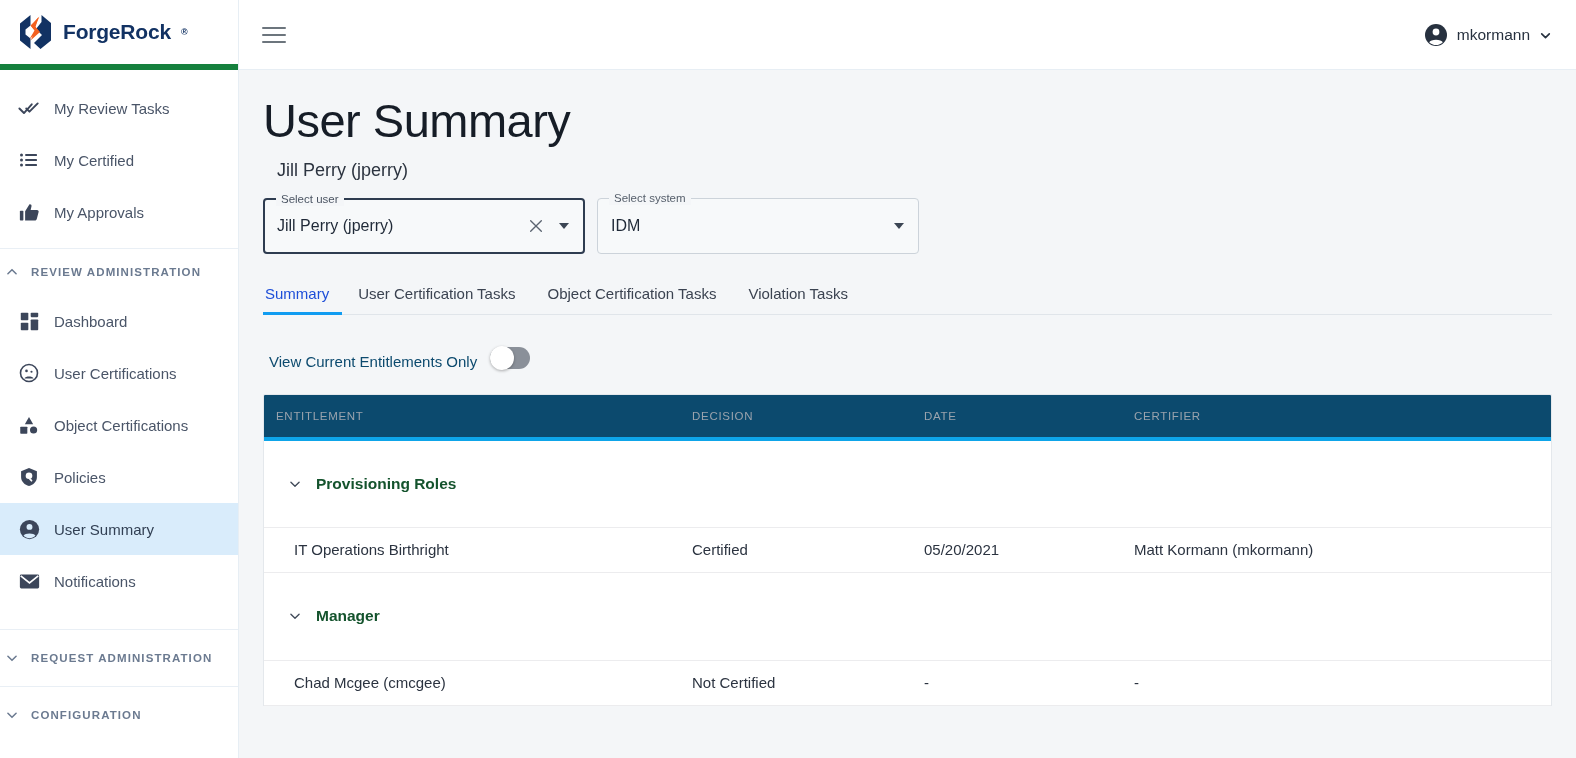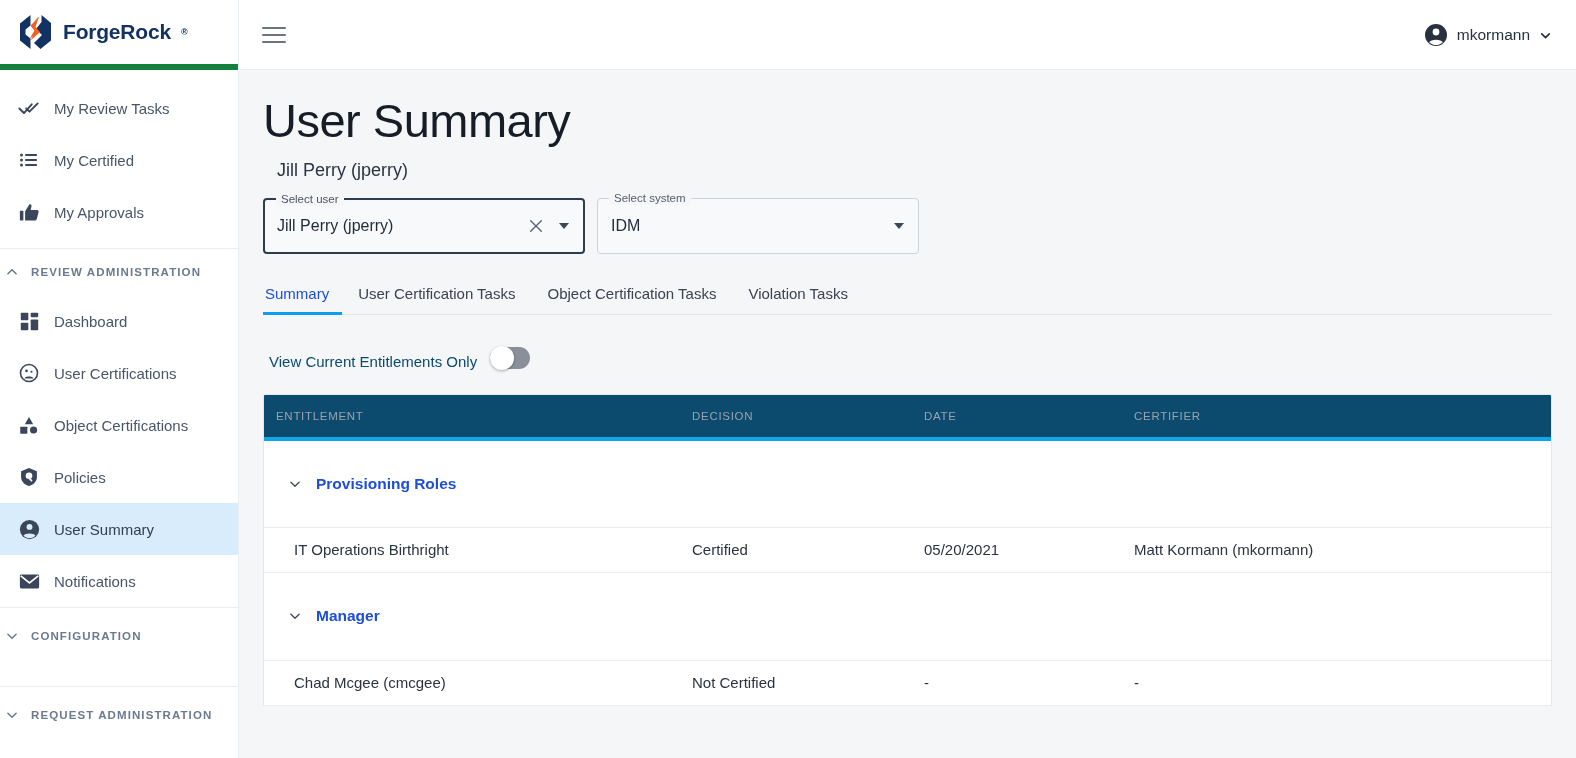--- a/index.html
+++ b/index.html
@@ -182,21 +182,21 @@
     font-size: 15px; color: #2b3340;
     border-bottom: 1px solid #ececee;
     height: 45px; vertical-align: middle;
   }
   td.c-ent { padding-left: 30px; }
   tr.group-row td {
     height: 88px; padding-top: 0;
   }
   .group-cell {
     display: flex; align-items: center; gap: 14px;
-    padding-left: 24px; font-size: 15.5px; font-weight: bold; color: #1d4ed8;
+    padding-left: 24px; font-size: 15.5px; font-weight: bold; color: #14532d;
   }
   .chev {
     width: 14px; height: 14px; color: #404a59; cursor: pointer; flex: 0 0 14px;
   }
   tr.data-row td { height: 45px; }
   tr.data-row:last-child td { border-bottom: 1px solid #ececee; }
 </style>
 </head>
 <body>
 
@@ -327,39 +327,39 @@
         <span class="nav-icon">
           <svg width="21" height="21" viewBox="0 0 24 24" fill="currentColor">
             <rect x="1" y="4" width="22" height="16" rx="1.6"></rect>
             <path d="M2 5.5 L12 13.5 L22 5.5" fill="none" stroke="#ffffff" stroke-width="2"></path>
           </svg>
         </span>
         <span class="nav-label">Notifications</span>
       </div>
     </div>
 
+    <div class="group-block first" style="margin-top:22px;">
+      <div class="nav-group" style="height:56px;">
+        <span class="nav-group-caret">
+          <svg width="14" height="14" viewBox="0 0 24 24" fill="none" stroke="currentColor" stroke-width="2.6" stroke-linecap="round" stroke-linejoin="round">
+            <polyline points="5,9 12,16 19,9"></polyline>
+          </svg>
+        </span>
+        <span class="nav-group-label">REQUEST ADMINISTRATION</span>
+      </div>
+    </div>
+
     <div class="group-block">
       <div class="nav-group" style="height:56px;">
         <span class="nav-group-caret">
           <svg width="14" height="14" viewBox="0 0 24 24" fill="none" stroke="currentColor" stroke-width="2.6" stroke-linecap="round" stroke-linejoin="round">
             <polyline points="5,9 12,16 19,9"></polyline>
           </svg>
         </span>
         <span class="nav-group-label">CONFIGURATION</span>
-      </div>
-    </div>
-
-    <div class="group-block first" style="margin-top:22px;">
-      <div class="nav-group" style="height:56px;">
-        <span class="nav-group-caret">
-          <svg width="14" height="14" viewBox="0 0 24 24" fill="none" stroke="currentColor" stroke-width="2.6" stroke-linecap="round" stroke-linejoin="round">
-            <polyline points="5,9 12,16 19,9"></polyline>
-          </svg>
-        </span>
-        <span class="nav-group-label">REQUEST ADMINISTRATION</span>
       </div>
     </div>
 
   </aside>
 
   <section class="main">
 
     <header class="topbar">
       <div class="hamburger">
         <span></span>

